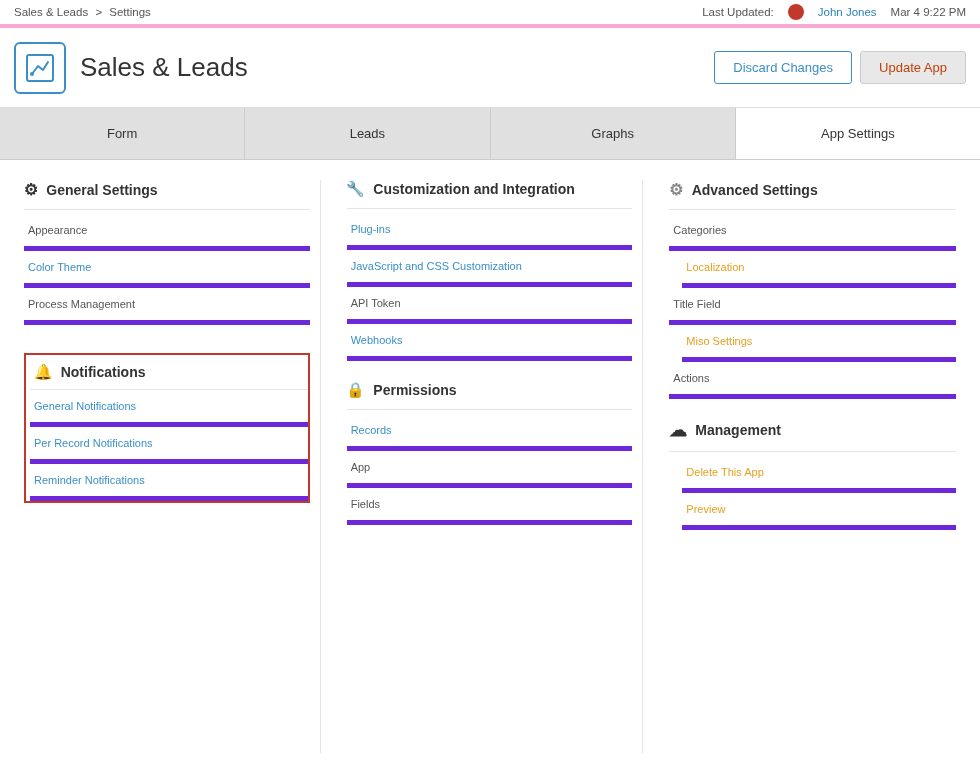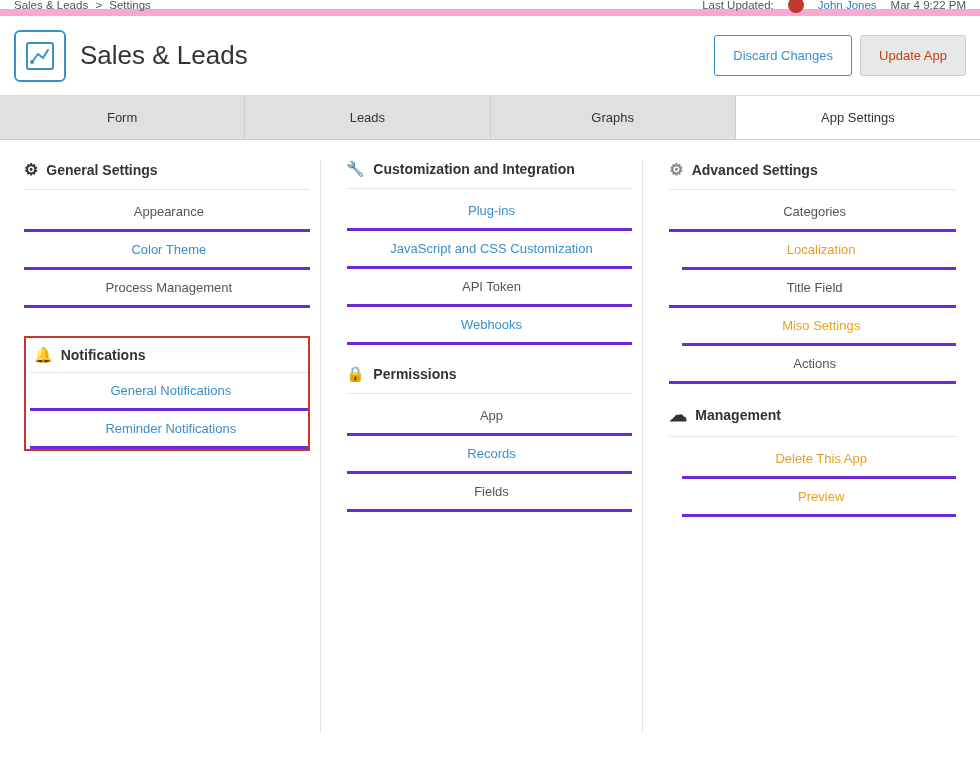--- a/index.html
+++ b/index.html
@@ -12,23 +12,23 @@
       height: 761px;
       overflow: hidden;
     }
 
     
     .top-bar {
       display: flex;
       align-items: center;
       justify-content: space-between;
       padding: 4px 14px;
-      border-bottom: 7px solid #f9a8d4;
-      background: #fff;
-      height: 16px;
+      border-bottom: 4px solid #f9a8d4;
+      background: #fff;
+      height: 28px;
     }
     .breadcrumb {
       font-size: 11.5px;
       color: #555;
     }
     .breadcrumb span { color: #555; }
     .breadcrumb .sep { margin: 0 4px; }
     .last-updated {
       font-size: 11.5px;
       color: #555;
@@ -72,21 +72,21 @@
     .app-title {
       font-size: 26px;
       font-weight: 300;
       color: #333;
     }
     .header-buttons {
       display: flex;
       gap: 8px;
     }
     .btn-discard {
-      padding: 12px 18px;
+      padding: 4px 18px;
       border: 1px solid #3a8fc7;
       color: #3a8fc7;
       background: #fff;
       border-radius: 3px;
       cursor: pointer;
       font-size: 13px;
     }
     .btn-update {
       padding: 8px 18px;
       border: 1px solid #ccc;
@@ -95,21 +95,21 @@
       border-radius: 3px;
       cursor: pointer;
       font-size: 13px;
     }
 
     
     .tabs {
       display: flex;
       background: #e8e8e8;
       border-bottom: 1px solid #ccc;
-      height: 44px;
+      height: 52px;
     }
     .tab {
       flex: 1;
       display: flex;
       align-items: center;
       justify-content: center;
       cursor: pointer;
       font-size: 13px;
       color: #333;
       border-right: 1px solid #ccc;
@@ -146,25 +146,24 @@
       font-size: 14px;
       font-weight: 600;
       color: #333;
       padding-bottom: 10px;
       border-bottom: 1px solid #e5e5e5;
       margin-bottom: 4px;
     }
 
     .menu-item {
       padding: 10px 0 10px 4px;
-      border-bottom: 3px solid #6d28d9;
+      border-bottom: 5px solid #6d28d9;
       cursor: pointer;
       color: #3a8fc7;
-      font-size: 13px;
-      text-align: center;
+      font-size: 11px;
     }
     .menu-item.plain { color: #555; }
     .menu-item.orange { color: #e6a020; margin-left: 13px; }
 
     
     .notifications-box {
       border: 2px solid #c0392b;
       padding: 0 0 0 4px;
       margin: 8px 0 0 0;
     }
@@ -239,42 +238,43 @@
     <div class="menu-item plain">Process Management</div>
 
     <div class="spacer-section"></div>
 
     <div class="notifications-box">
       <div class="notifications-header">
         <span style="font-size:15px;">🔔</span>
         <span>Notifications</span>
       </div>
       <div class="menu-item">General Notifications</div>
+      <div class="menu-item">Per Record Notifications</div>
       <div class="menu-item">Reminder Notifications</div>
     </div>
   </div>
 
   <div class="col">
     <div class="section-header">
       <span style="font-size:15px;">🔧</span>
       <span>Customization and Integration</span>
     </div>
     <div class="menu-item">Plug-ins</div>
     <div class="menu-item">JavaScript and CSS Customization</div>
     <div class="menu-item plain">API Token</div>
     <div class="menu-item">Webhooks</div>
 
     <div class="spacer-section"></div>
 
     <div class="section-header">
       <span style="font-size:15px;">🔒</span>
       <span>Permissions</span>
     </div>
+    <div class="menu-item">Records</div>
     <div class="menu-item plain">App</div>
-    <div class="menu-item">Records</div>
     <div class="menu-item plain">Fields</div>
   </div>
 
   <div class="col">
     <div class="section-header">
       <span style="font-size:16px; color:#888;">⚙</span>
       <span>Advanced Settings</span>
     </div>
     <div class="menu-item plain">Categories</div>
     <div class="menu-item orange">Localization</div>

